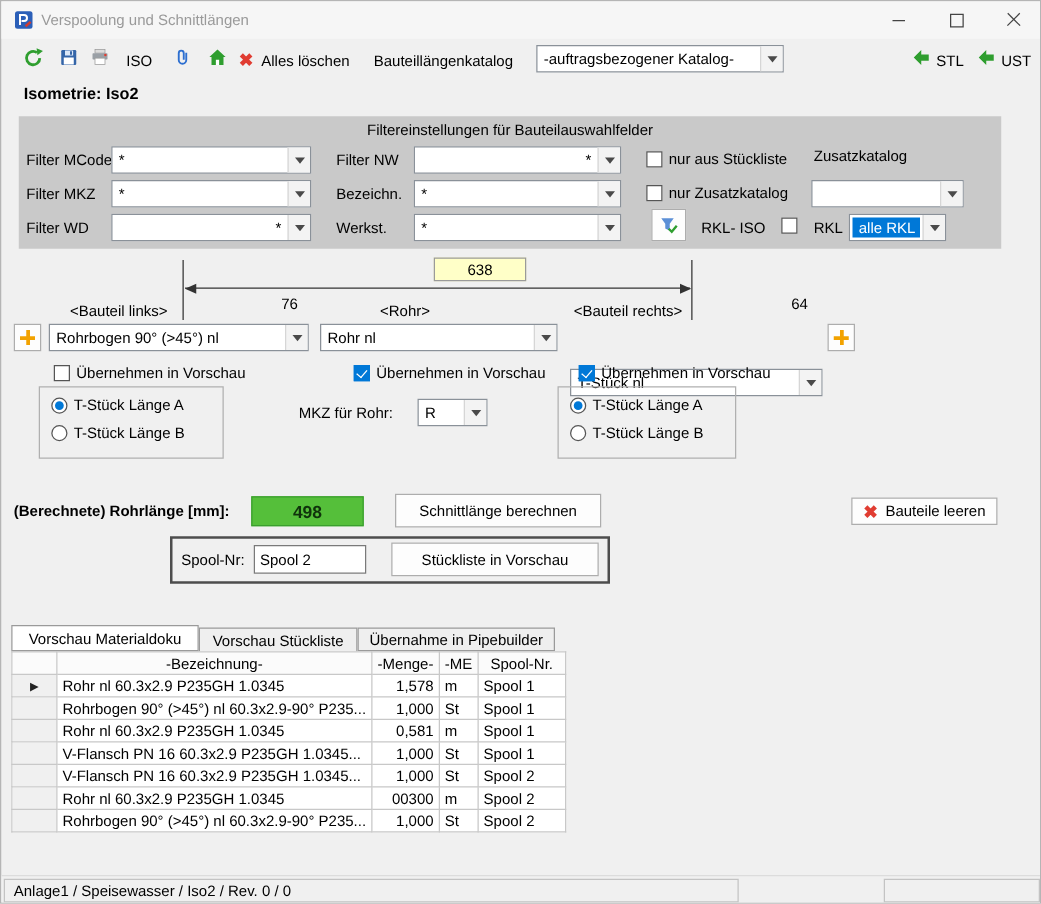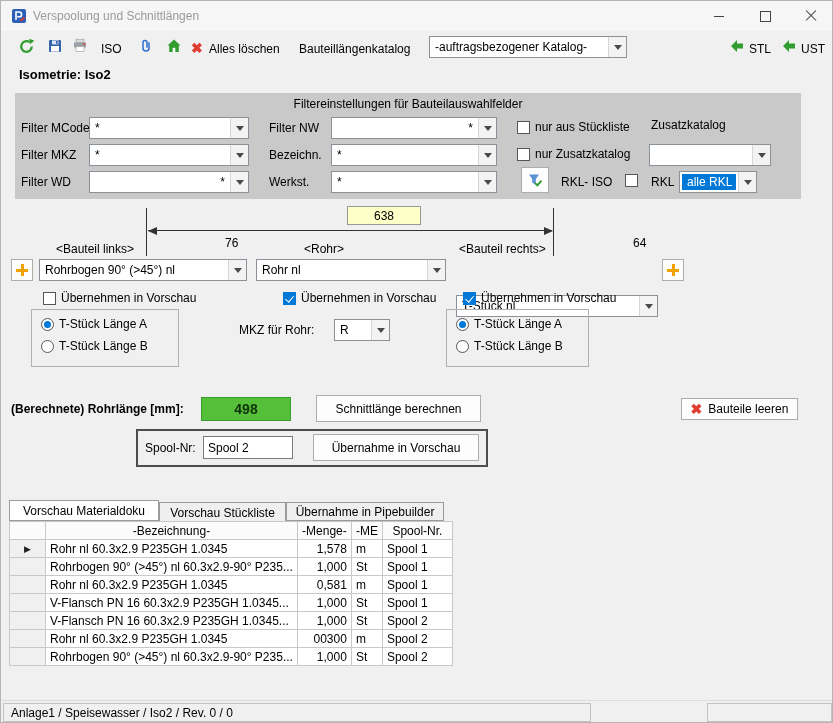--- a/index.html
+++ b/index.html
@@ -319,21 +319,21 @@
   </div>
   <div class="btn" style="left:680px;top:397px;width:117px;height:22px;">
     <span class="redx">✖</span>
     <span>Bauteile leeren</span>
   </div>
 
   <div class="spoolbox" style="left:135px;top:428px;width:352px;height:38px;"></div>
   <span class="lbl" style="left:144px;top:440px;">Spool-Nr:</span>
   <input class="txt" style="left: 202px; top: 435px; width: 90px; height: 23px;" value="Spool 2">
   <div class="btn" style="left:312px;top:433px;width:166px;height:27px;">
-    <span>Übernahme in Vorschau</span>
+    <span>Stückliste in Vorschau</span>
   </div>
 
   <div class="tab active" style="left:8px;top:499px;width:150px;height:21px;">
     <span>Vorschau Materialdoku</span>
   </div>
   <div class="tab inactive" style="left:158px;top:501px;width:127px;height:21px;">
     <span>Vorschau Stückliste</span>
   </div>
   <div class="tab inactive" style="left:285px;top:501px;width:158px;height:19px;">
     <span>Übernahme in Pipebuilder</span>

